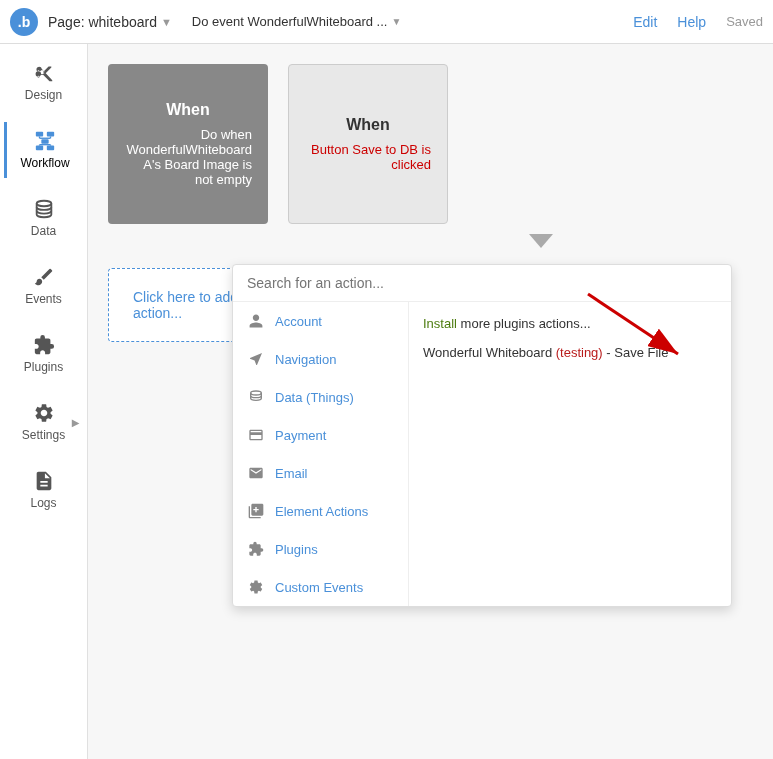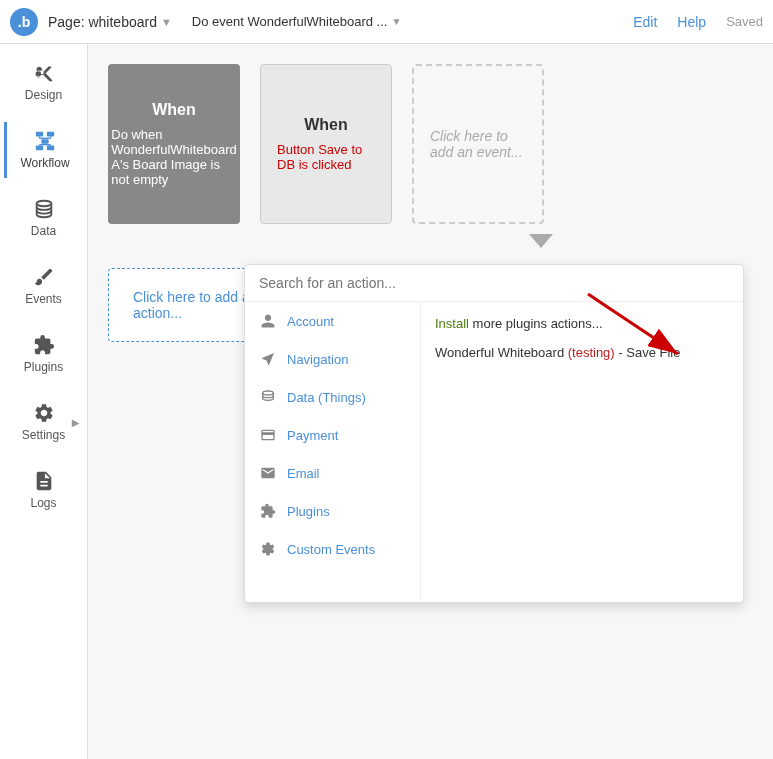--- a/index.html
+++ b/index.html
@@ -66,21 +66,21 @@
       align-items: center;
       width: 80px;
       padding: 8px 4px;
       cursor: pointer;
       border-radius: 4px;
       color: #555;
       font-size: 12px;
       gap: 4px;
     }
     .sidebar-item.active {
-      color: #404040;
+      color: #000000;
       border-left: 3px solid #4a90d9;
       border-radius: 0;
     }
     .sidebar-item.active .icon svg { color: #4a90d9; }
     .sidebar-item .icon {
       font-size: 20px;
       display: flex; align-items: center; justify-content: center;
     }
     .sidebar-item svg { width: 22px; height: 22px; fill: currentColor; }
 
@@ -95,28 +95,28 @@
     
     .canvas-area {
       padding: 20px;
       display: flex;
       gap: 20px;
       align-items: flex-start;
     }
 
     
     .workflow-card {
-      width: 132px;
+      width: 160px;
       min-height: 160px;
       display: flex;
       flex-direction: column;
       align-items: center;
       justify-content: center;
       padding: 16px;
-      text-align: left;
+      text-align: right;
       border-radius: 4px;
     }
     .workflow-card.grey {
       background: #888;
       color: white;
     }
     .workflow-card.light {
       background: #e8e8e8;
       color: #333;
       border: 1px solid #ccc;
@@ -158,21 +158,21 @@
     }
     .add-action-text {
       color: #4a90d9;
       font-size: 14px;
     }
 
     
     .dropdown-panel {
       position: absolute;
       top: 220px;
-      left: 156px;
+      left: 144px;
       width: 500px;
       background: #fff;
       border: 1px solid #ddd;
       box-shadow: 0 4px 12px rgba(0,0,0,0.15);
       border-radius: 4px;
       z-index: 100;
     }
     .dropdown-search {
       padding: 10px 14px;
       border-bottom: 1px solid #eee;
@@ -359,23 +359,20 @@
       <div class="workflow-card grey">
         <div class="card-title">When</div>
         <div class="card-subtitle">Do when WonderfulWhiteboard A's Board Image is not empty</div>
       </div>
 
       <div class="workflow-card light">
         <div class="card-title">When</div>
         <div class="card-subtitle">Button Save to DB is clicked</div>
       </div>
 
-      <div class="workflow-card dashed">
-        <span>Click here to add an event...</span>
-      </div>
 
     </div>
 
     <div style="padding-left: 220px; margin-top: -10px;">
       <div class="arrow-down"></div>
     </div>
 
     <div class="add-action-box">
       <span class="add-action-text">Click here to add an action...</span>
     </div>
@@ -429,20 +426,28 @@
           <div class="dropdown-left-item">
             <span class="item-icon">
               <svg width="16" height="16" viewBox="0 0 24 24" fill="#888">
                   <path d="M20 4H4c-1.1 0-2 .9-2 2v12c0 1.1.9 2 2 2h16c1.1 0 2-.9 2-2V6c0-1.1-.9-2-2-2zm0 4l-8 5-8-5V6l8 5 8-5v2z"></path>
                 </svg>
             </span>
             <span>Email</span>
           </div>
 
 
+          <div class="dropdown-left-item">
+            <span class="item-icon">
+              <svg width="16" height="16" viewBox="0 0 24 24" fill="#888">
+                  <path d="M3 5H1v16c0 1.1.9 2 2 2h16v-2H3V5zm18-4H7c-1.1 0-2 .9-2 2v14c0 1.1.9 2 2 2h14c1.1 0 2-.9 2-2V3c0-1.1-.9-2-2-2zm-5 10h-3v3h-2v-3H8V9h3V6h2v3h3v2z"></path>
+                </svg>
+            </span>
+            <span>Element Actions</span>
+          </div>
 
           <div class="dropdown-left-item">
             <span class="item-icon">
               <svg width="16" height="16" viewBox="0 0 24 24" fill="#888">
                   <path d="M20.5 11H19V7c0-1.1-.9-2-2-2h-4V3.5A2.5 2.5 0 0 0 10.5 1 2.5 2.5 0 0 0 8 3.5V5H4c-1.1 0-1.99.9-1.99 2v3.8H3.5c1.49 0 2.7 1.21 2.7 2.7s-1.21 2.7-2.7 2.7H2V20c0 1.1.9 2 2 2h3.8v-1.5c0-1.49 1.21-2.7 2.7-2.7s2.7 1.21 2.7 2.7V22H17c1.1 0 2-.9 2-2v-4h1.5a2.5 2.5 0 0 0 2.5-2.5 2.5 2.5 0 0 0-2.5-2.5z"></path>
                 </svg>
             </span>
             <span>Plugins</span>
           </div>
 

